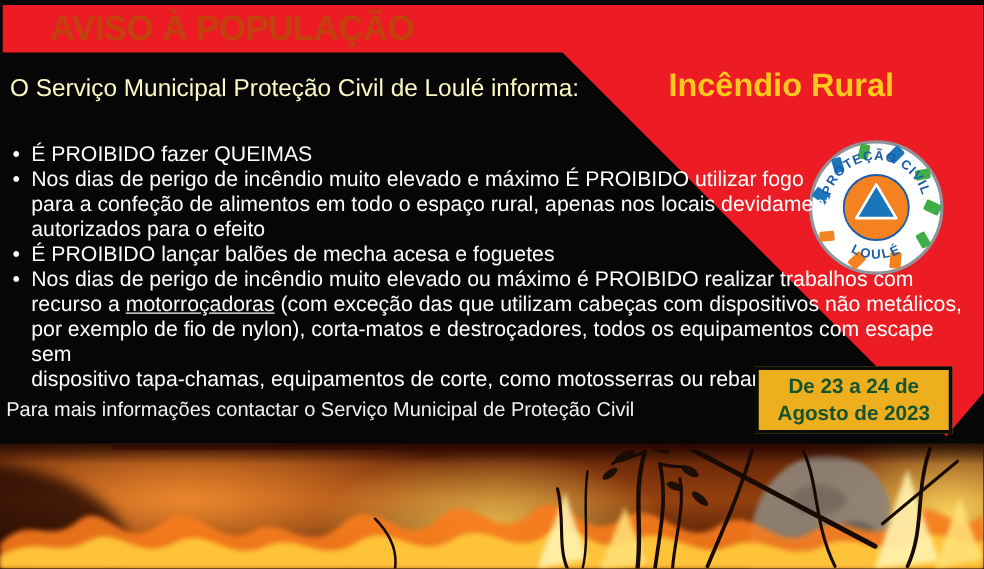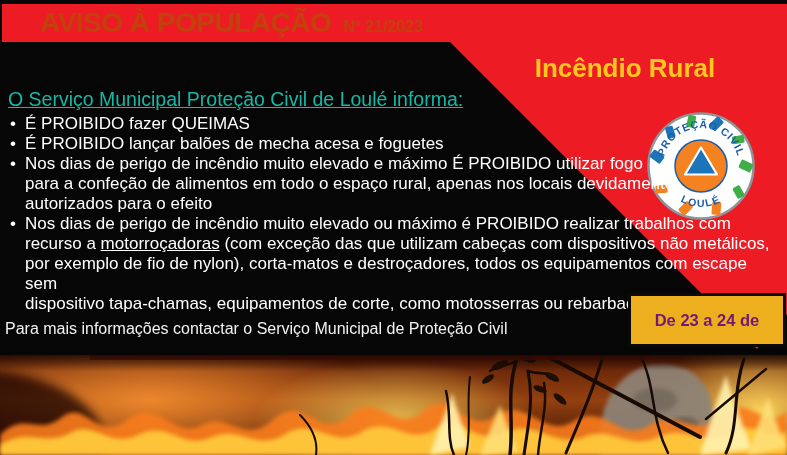--- a/index.html
+++ b/index.html
@@ -27,53 +27,52 @@
   .aviso-number{font-size:16px;font-weight:bold;margin-top:7px;white-space:nowrap;}
   .cond-title{
     position:absolute;top:11px;right:9px;width:370px;text-align:right;
     color:#fff;font-size:19px;font-weight:bold;white-space:nowrap;
   }
   .incendio{
     position:absolute;top:53px;left:455px;width:340px;text-align:center;
     color:var(--gold);font-size:26px;font-weight:bold;white-space:nowrap;
   }
   .intro{
-    position:absolute;left:8px;top:88px;color:#14b8a6;font-size:19.5px;white-space:nowrap;text-decoration:underline;
+    position:absolute;left:8px;top:60px;color:#fef9c3;font-size:19.5px;white-space:nowrap;
   }
   .bullets{
     position:absolute;left:8px;top:114px;margin:0;padding:0;list-style:none;
     color:#fff;font-size:17px;line-height:20px;width:772px;
   }
   .bullets li{position:relative;padding-left:17px;margin:0;}
   .bullets li::before{content:"\2022";position:absolute;left:2px;top:0;}
   .btext{white-space:pre-line;}
   .uword{text-decoration:underline;}
   .footer-line{
     position:absolute;left:5px;top:320px;color:#f2f2f2;font-size:16px;white-space:nowrap;
   }
   .datebox{
-    position:absolute;left:628px;top:293px;width:152px;height:48px;
+    position:absolute;left:604px;top:293px;width:152px;height:48px;
     background:var(--datebox);border:3px solid #0a0a0a;
     display:flex;flex-direction:column;align-items:center;justify-content:center;
-    color:#701a75;font-weight:bold;font-size:16.5px;line-height:22px;text-align:center;
+    color:#14532d;font-weight:bold;font-size:16.5px;line-height:22px;text-align:center;
   }
   .logo{position:absolute;left:646px;top:111px;width:110px;height:110px;}
   .fire{position:absolute;left:0;top:355px;width:787px;height:100px;}
   .fire svg{display:block;}
 </style>
 </head>
 <body>
 
 <div id="poster">
 
   <div class="red-shape"></div>
 
   <div class="header-left">
     <span class="aviso-title">AVISO À POPULAÇÃO</span>
-    <span class="aviso-number">Nº 21/2023</span>
   </div>
 
 
   <div class="incendio">Incêndio Rural</div>
 
   <svg class="logo" viewBox="0 0 110 110" aria-hidden="true">
     <circle cx="55" cy="55" r="52.5" fill="#ffffff" stroke="#8e9499" stroke-width="2.5"></circle>
     <g>
       <g transform="rotate(-48 55 55)">
           <rect x="-4.5" y="-51.5" width="9" height="13" rx="1.5" transform="rotate(25 0 -45)" fill="#1C74BB"></rect>
@@ -123,39 +122,40 @@
     <path d="M55,36.5 L71,63.5 L39,63.5 Z" fill="#1C74BB" stroke="#ffffff" stroke-width="2.2" stroke-linejoin="round"></path>
   </svg>
 
   <div class="intro">O Serviço Municipal Proteção Civil de Loulé informa:</div>
 
   <ul class="bullets">
     <li>
       <span class="btext">É PROIBIDO fazer QUEIMAS</span>
     </li>
     <li>
-      <span class="btext">É PROIBIDO lançar balões de mecha acesa e foguetes</span>
-    </li>
-    <li>
       <span class="btext">Nos dias de perigo de incêndio muito elevado e máximo É PROIBIDO utilizar fogo
 para a confeção de alimentos em todo o espaço rural, apenas nos locais devidamente
 autorizados para o efeito</span>
+    </li>
+    <li>
+      <span class="btext">É PROIBIDO lançar balões de mecha acesa e foguetes</span>
     </li>
     <li>
       <span class="btext"><span>Nos dias de perigo de incêndio muito elevado ou máximo é PROIBIDO realizar trabalhos com
 recurso a </span><span class="uword">motorroçadoras</span><span> (com exceção das que utilizam cabeças com dispositivos não metálicos,
 por exemplo de fio de nylon), corta-matos e destroçadores, todos os equipamentos com escape sem
 dispositivo tapa-chamas, equipamentos de corte, como motosserras ou rebarbadoras</span></span>
     </li>
   </ul>
 
   <div class="footer-line">Para mais informações contactar o Serviço Municipal de Proteção Civil</div>
 
   <div class="datebox">
     <span>De 23 a 24 de</span>
+    <span>Agosto de 2023</span>
   </div>
 
   <div class="fire">
     <svg width="787" height="100" viewBox="0 0 787 100" preserveAspectRatio="none" aria-hidden="true">
       <defs>
         <linearGradient id="fgbase" x1="0" y1="0" x2="0" y2="1">
           <stop offset="0" stop-color="#5a1e07"></stop>
           <stop offset="0.45" stop-color="#94400f"></stop>
           <stop offset="1" stop-color="#2e1006"></stop>
         </linearGradient>

